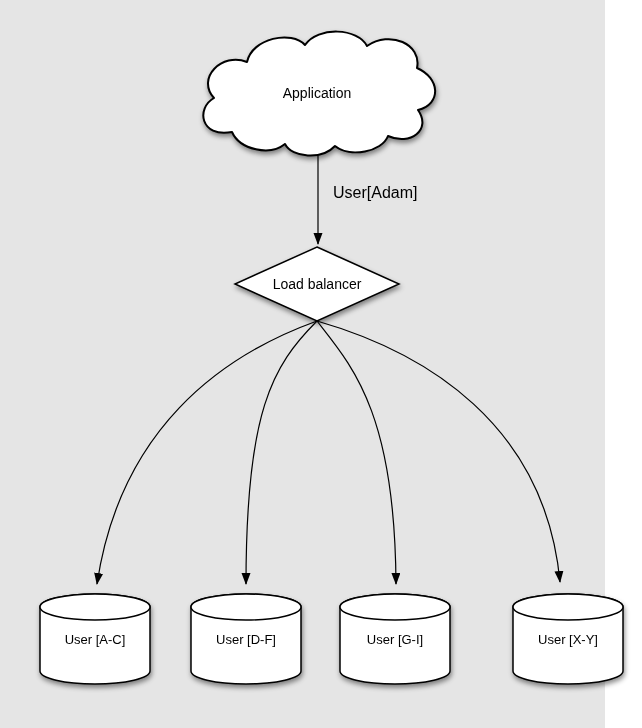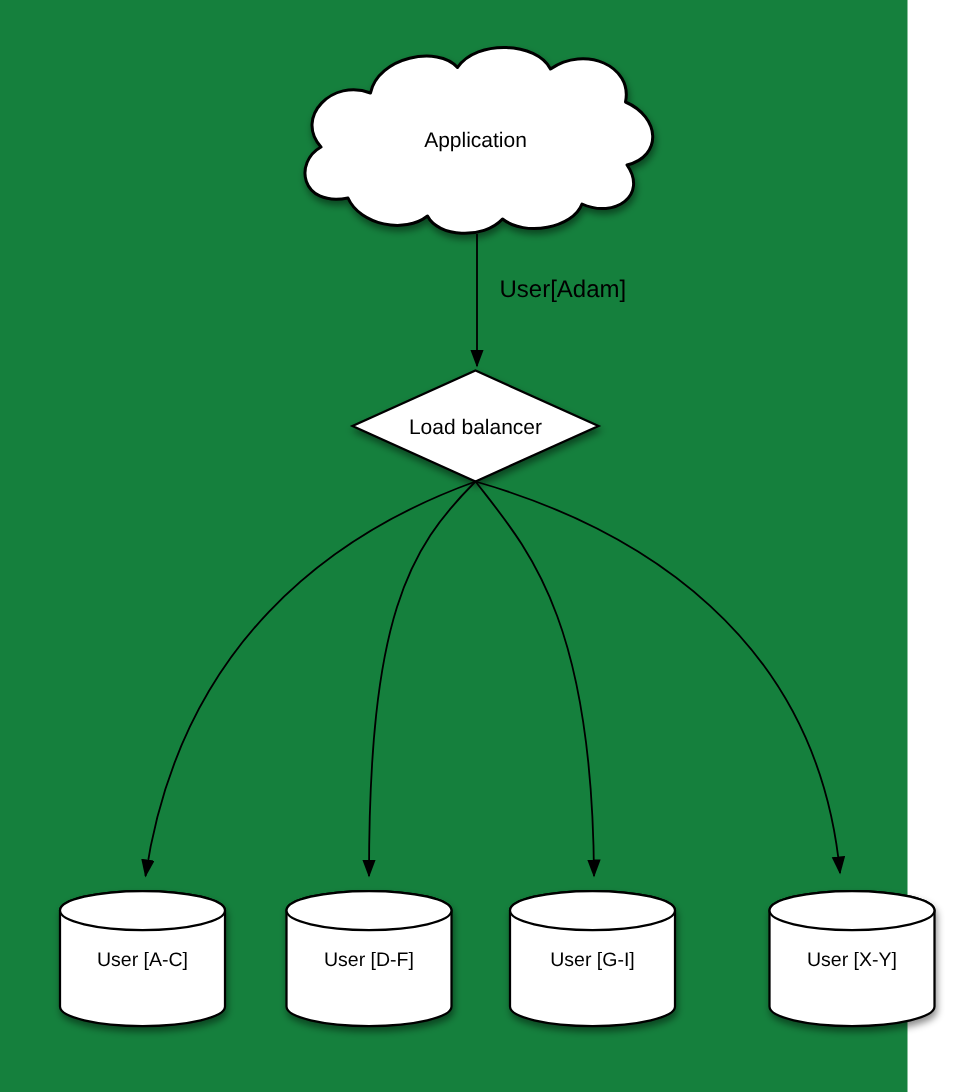--- a/index.html
+++ b/index.html
@@ -4,21 +4,21 @@
 <style>
   html, body {
     margin: 0;
     padding: 0;
     background: #ffffff;
   }
   .stage {
     position: relative;
     width: 605px;
     height: 728px;
-    background: #15803d;
+    background: #e5e5e5;
     font-family: "Liberation Sans", sans-serif;
   }
   svg text {
     font-family: "Liberation Sans", sans-serif;
     fill: #000000;
   }
   .node-label {
     font-size: 14px;
   }
   .edge-label {

